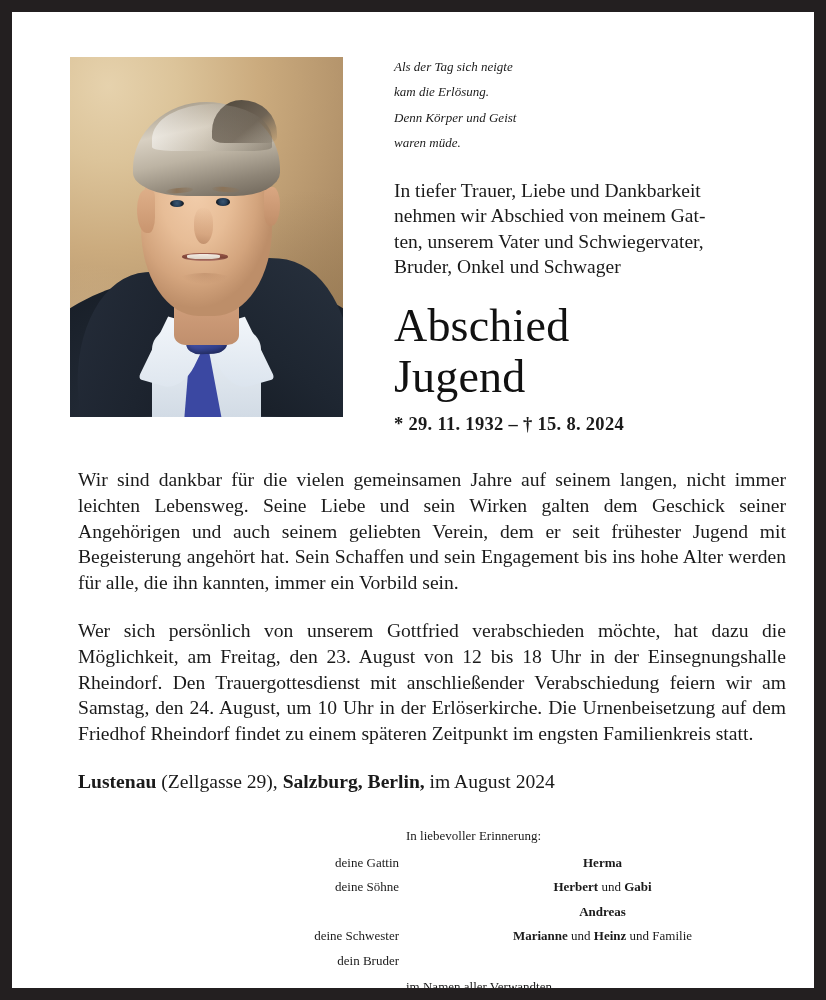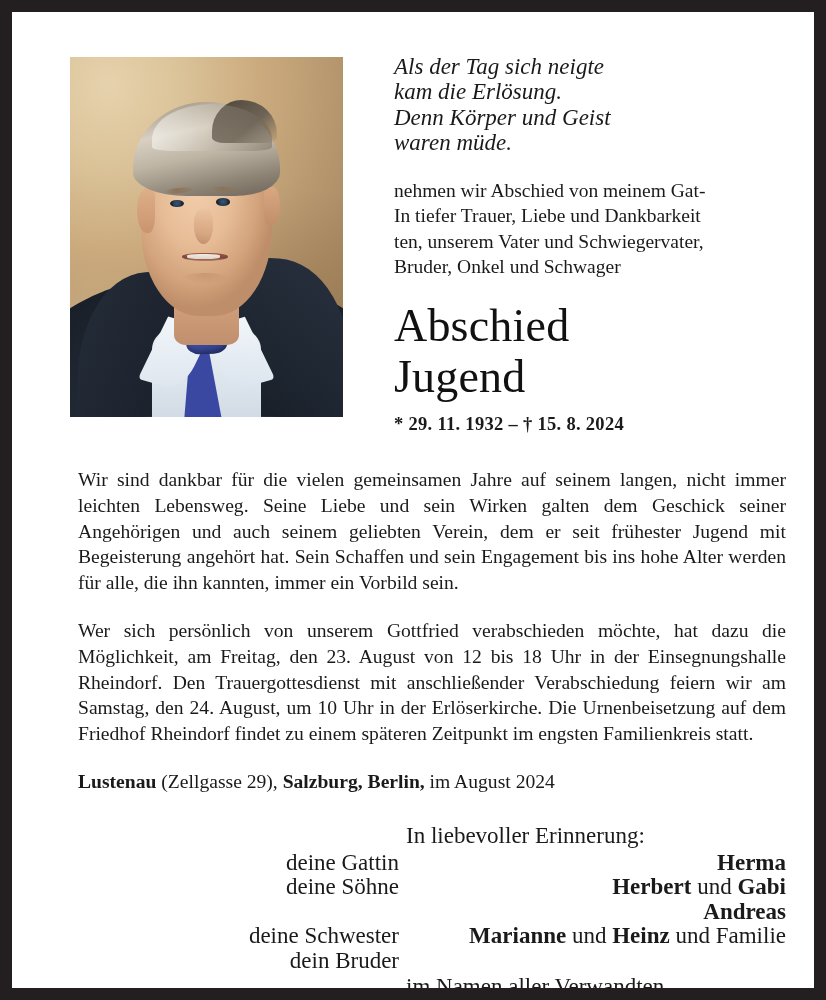--- a/index.html
+++ b/index.html
@@ -260,21 +260,21 @@
 
   
   .col-right {
     position: absolute;
     left: 382px;
     top: 42px;
     width: 388px;
   }
   .poem {
     font-style: italic;
-    font-size: 23px;
+    font-size: 13px;
     line-height: 25.4px;
     color: #1a1a1a;
   }
   .intro {
     margin-top: 22px;
     font-size: 19.5px;
     line-height: 25.6px;
   }
   .deceased-name {
     margin-top: 20px;
@@ -312,41 +312,41 @@
     margin-top: 0;
   }
   .place-line b { font-weight: bold; }
 
   
   .survivors {
     position: absolute;
     left: 66px;
     top: 812px;
     width: 708px;
-    font-size: 23px;
+    font-size: 13px;
     line-height: 24.6px;
   }
   .sv-head {
     margin-left: 328px;
     margin-bottom: 2px;
   }
   .sv-row {
     display: flex;
     align-items: baseline;
   }
   .sv-label {
     width: 328px;
     text-align: right;
     padding-right: 7px;
     box-sizing: border-box;
     white-space: nowrap;
   }
   .sv-names {
     flex: 1;
-    text-align: right;
+    text-align: center;
     white-space: nowrap;
     margin-left: 13px;
   }
   .sv-names b { font-weight: bold; }
   .sv-foot {
     margin-left: 328px;
     margin-top: 1px;
   }
 </style>
 </head>
@@ -385,22 +385,22 @@
 
     <div class="col-right">
       <div class="poem">
         <div>Als der Tag sich neigte</div>
         <div>kam die Erlösung.</div>
         <div>Denn Körper und Geist</div>
         <div>waren müde.</div>
       </div>
 
       <div class="intro">
+        <div>In tiefer Trauer, Liebe und Dankbarkeit</div>
         <div>nehmen wir Abschied von meinem Gat-</div>
-        <div>In tiefer Trauer, Liebe und Dankbarkeit</div>
         <div>ten, unserem Vater und Schwiegervater,</div>
         <div>Bruder, Onkel und Schwager</div>
       </div>
 
       <div class="deceased-name">
         <div>Abschied</div>
         <div>Jugend</div>
       </div>
 
       <div class="dates">* 29. 11. 1932 – † 15. 8. 2024</div>

